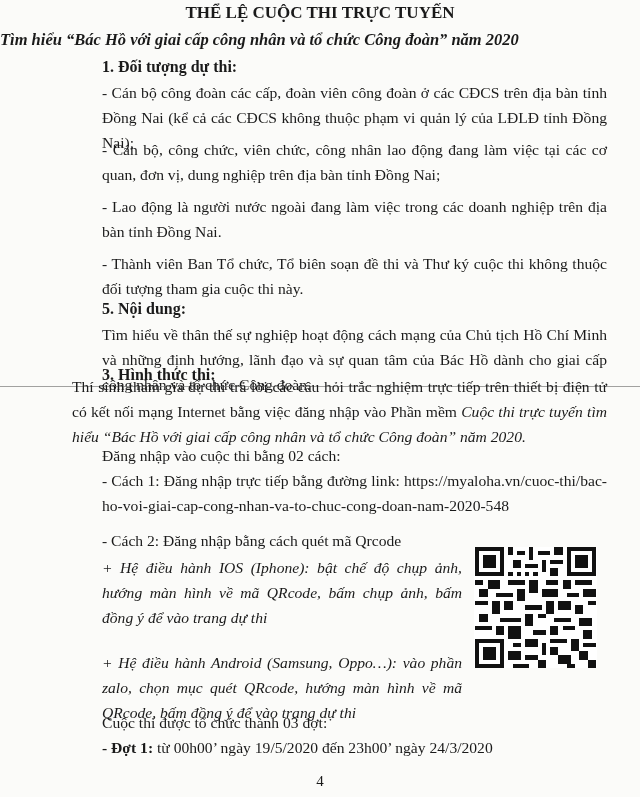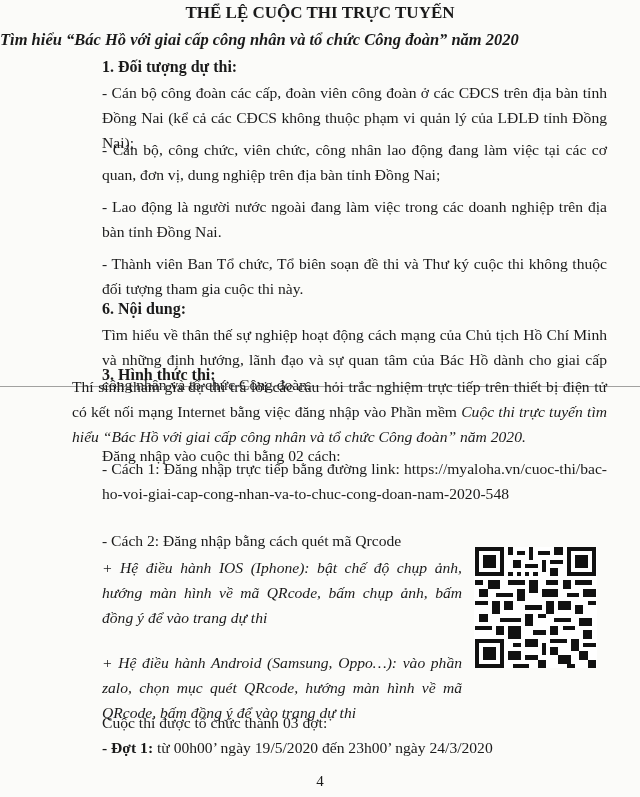--- a/index.html
+++ b/index.html
@@ -34,31 +34,31 @@
   <div class="p" style="top:137px">
       <div class="first">- Cán bộ, công chức, viên chức, công nhân lao động đang làm việc tại các cơ quan, đơn vị, dung nghiệp trên địa bàn tỉnh Đồng Nai;</div>
     </div>
   <div class="p" style="top:194px">
       <div class="first">- Lao động là người nước ngoài đang làm việc trong các doanh nghiệp trên địa bàn tỉnh Đồng Nai.</div>
     </div>
   <div class="p" style="top:251px">
       <div class="first">- Thành viên Ban Tổ chức, Tổ biên soạn đề thi và Thư ký cuộc thi không thuộc đối tượng tham gia cuộc thi này.</div>
     </div>
 
-  <div class="line h" style="top:299px">6. Nội dung:</div>
+  <div class="line h" style="top:299px">5. Nội dung:</div>
   <div class="p" style="top:322px">
       <div class="first">Tìm hiểu về thân thế sự nghiệp hoạt động cách mạng của Chủ tịch Hồ Chí Minh và những định hướng, lãnh đạo và sự quan tâm của Bác Hồ dành cho giai cấp công nhân và tổ chức Công đoàn.</div>
     </div>
 
   <div class="line h" style="top:365px">3. Hình thức thi:</div>
   <div class="scanline"></div>
   <div class="p" style="top:374px"><span>Thí sinh tham gia dự thi trả lời các câu hỏi trắc nghiệm trực tiếp trên thiết bị điện tử có kết nối mạng Internet bằng việc đăng nhập vào Phần mềm </span><span class="it">Cuộc thi trực tuyến tìm hiểu “Bác Hồ với giai cấp công nhân và tổ chức Công đoàn” năm 2020.</span></div>
 
   <div class="line" style="left:102px; top:446px; font-size:15.6px">Đăng nhập vào cuộc thi bằng 02 cách:</div>
-  <div class="p" style="top:456px">
+  <div class="p" style="top:468px">
       <div class="first"><span>- Cách 1: Đăng nhập trực tiếp bằng đường link: </span><span style="word-break:break-all">https://myaloha.vn/cuoc-thi/bac-ho-voi-giai-cap-cong-nhan-va-to-chuc-cong-doan-nam-2020-548</span></div>
     </div>
 
   <div class="line" style="left:102px; top:531px; font-size:15.6px">- Cách 2: Đăng nhập bằng cách quét mã Qrcode</div>
 
   <div class="p it" style="top:555px; width:390px">
       <div class="first">+ Hệ điều hành IOS (Iphone): bật chế độ chụp ảnh, hướng màn hình về mã QRcode, bấm chụp ảnh, bấm đồng ý để vào trang dự thi</div>
     </div>
 
   <div class="qr">

